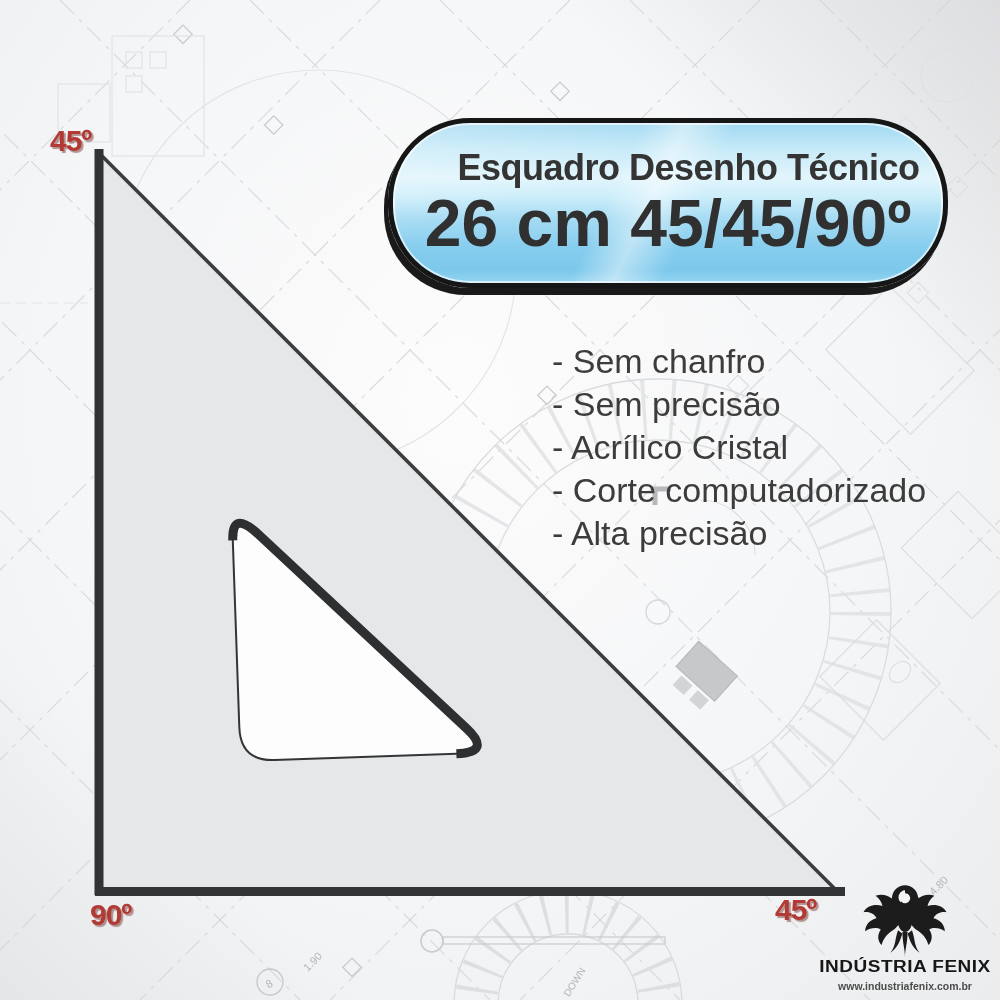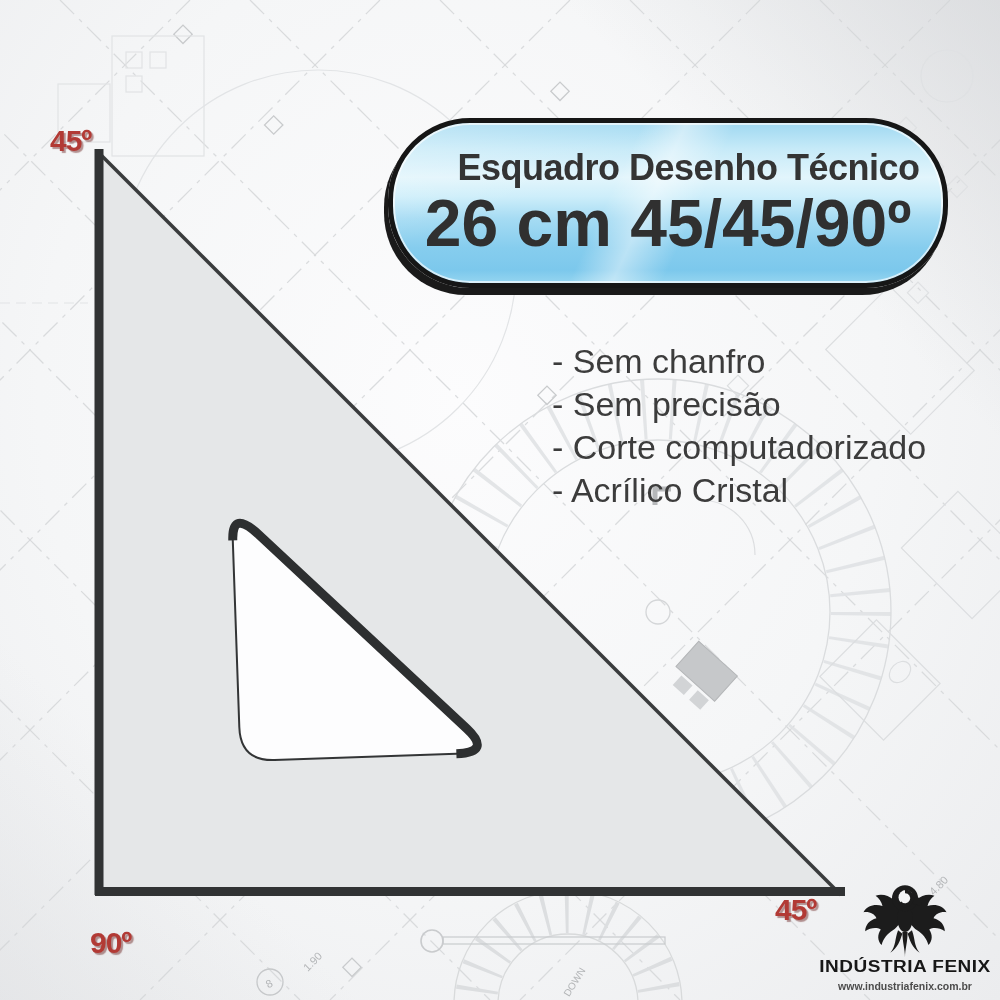--- a/index.html
+++ b/index.html
@@ -27,21 +27,21 @@
   .badge-subtitle{font-weight:700; font-size:66px; line-height:1.05; color:#303030;}
   
   .features{position:absolute; left:552px; top:340px;}
   .feature{font-size:34px; line-height:43px; color:#3c3c3c; white-space:nowrap;}
   
   .angle{
     position:absolute; font-weight:700; font-size:30px;
     color:#b23a35; text-shadow:2px 2px 1px rgba(100,25,22,.45); letter-spacing:-1px;
   }
   .angle.a-top{left:50px; top:124px;}
-  .angle.a-bl{left:90px; top:898px;margin-top:28px;}
+  .angle.a-bl{left:90px; top:898px;}
   .angle.a-br{left:775px; top:893px;}
   
   .logo{position:absolute; left:805px; top:868px; width:200px; text-align:center;}
   .phoenix{display:block; margin:0 auto; width:104px; height:90px;}
   .brand{font-weight:700; font-size:19px; line-height:1.1; color:#171717; letter-spacing:.5px;
          transform:scaleY(.85); transform-origin:center top; white-space:nowrap;}
   .site{font-weight:700; font-size:10.5px; line-height:1.5; color:#4c4c4c;}
   
   .bp-text{font-family:"Liberation Sans",sans-serif; font-size:11px; fill:#b4b6b8;}
   .bp-text.small{font-size:10px;}
@@ -162,22 +162,23 @@
   </svg>
 
   <div class="badge">
     <div class="badge-title">Esquadro Desenho Técnico</div>
     <div class="badge-subtitle">26 cm 45/45/90º</div>
   </div>
 
   <div class="features">
     <div class="feature">- Sem chanfro</div>
     <div class="feature">- Sem precisão</div>
+    <div class="feature">- Acrílico Cristal</div>
     <div class="feature">- Corte computadorizado</div>
-    <div class="feature">- Acrílico Cristal</div>
+    <div class="feature">- Alta precisão</div>
   </div>
 
   <div class="angle a-top">45º</div>
   <div class="angle a-bl">90º</div>
   <div class="angle a-br">45º</div>
 
   <div class="logo">
     <svg class="phoenix" viewBox="0 0 120 104">
       <g fill="#1c1c1c">
 

